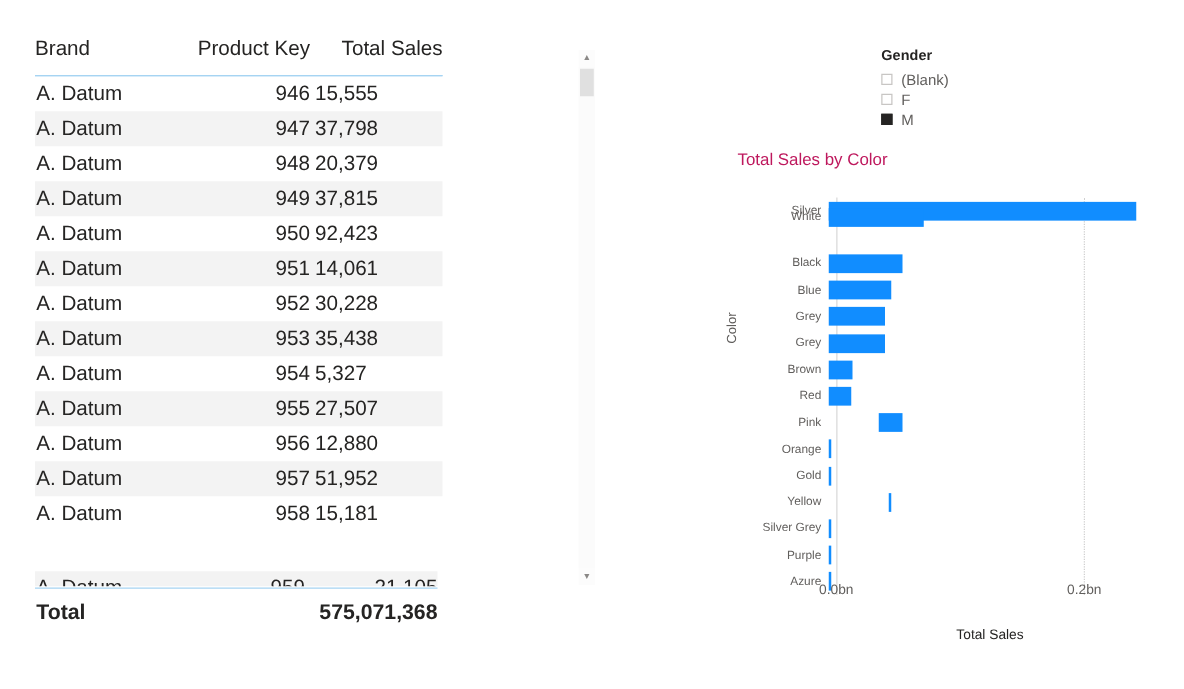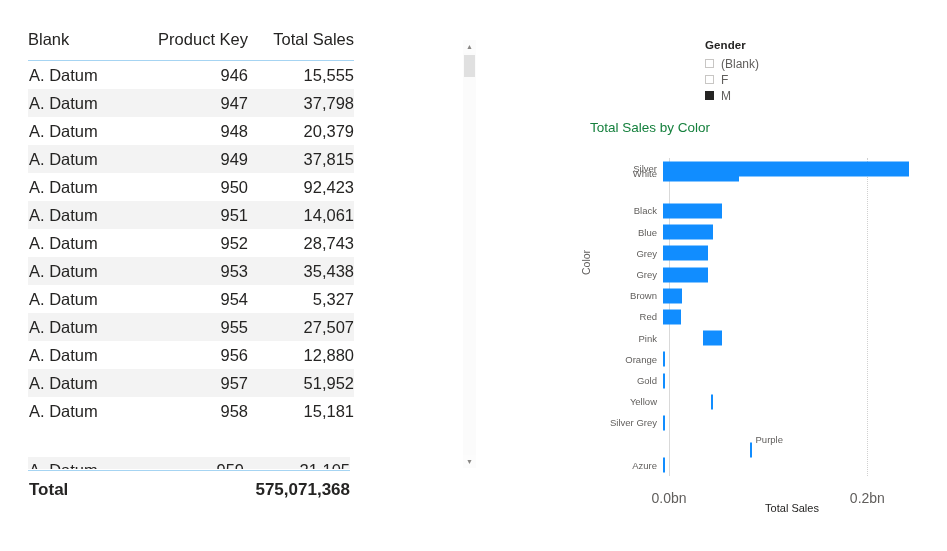--- a/index.html
+++ b/index.html
@@ -44,21 +44,21 @@
   .tbl td {
     font-size: 16.5px;
     color: #252423;
     height: 28px;
     padding: 0;
     vertical-align: middle;
     font-weight: 400;
   }
   .tbl td.c-brand { text-align: left; padding-left: 1px;}
   .tbl td.c-key   { text-align: right; padding-right: 4px; }
-  .tbl td.c-sales { text-align: right; margin-top: 12px; }
+  .tbl td.c-sales { text-align: left; margin-top: 12px; }
 
   .tbl tbody tr.band td { background: #f3f3f3; }
 
   
   #row-clip {
     position: absolute;
     left: 0;
     top: 427px;
     width: 322px;
     height: 12px;
@@ -174,21 +174,21 @@
     left: 585px;
     top: 120px;
     width: 330px;
     height: 400px;
   }
   #chart-title {
     position: absolute;
     left: 5px;
     top: 0px;
     font-size: 13.5px;
-    color: #15803d;
+    color: #be185d;
     font-weight: 400;
   }
   #plot-area {
     position: absolute;
     left: 0;
     top: 38px;
     width: 330px;
     height: 318px;
   }
   .cat-row {
@@ -242,22 +242,22 @@
     left: -5px;
     top: 155px;
     font-size: 10.5px;
     color: #605e5c;
     transform: rotate(-90deg);
     transform-origin: left top;
     white-space: nowrap;
   }
   .x-tick-label {
     position: absolute;
-    top: 370px;
-    font-size: 14px;
+    top: 346px;
+    font-size: 11px;
     color: #605e5c;
     transform: translateX(-50%);
     white-space: nowrap;
   }
   #x-axis-title {
     position: absolute;
     top: 382px;
     left: 84px;
     width: 246px;
     text-align: center;
@@ -265,21 +265,21 @@
     color: #252423;
   }
 </style>
 </head>
 <body>
 
 <div id="table-visual">
   <table class="tbl">
     <thead>
       <tr>
-        <th class="c-brand">Blank</th>
+        <th class="c-brand">Brand</th>
         <th class="c-key">Product Key</th>
         <th class="c-sales">Total Sales</th>
       </tr>
     </thead>
     <tbody id="table-body">
         <tr>
           <td class="c-brand">A. Datum</td>
           <td class="c-key">946</td>
           <td class="c-sales">15,555</td>
         </tr>
@@ -304,21 +304,21 @@
           <td class="c-sales">92,423</td>
         </tr>
         <tr class="band">
           <td class="c-brand">A. Datum</td>
           <td class="c-key">951</td>
           <td class="c-sales">14,061</td>
         </tr>
         <tr>
           <td class="c-brand">A. Datum</td>
           <td class="c-key">952</td>
-          <td class="c-sales">28,743</td>
+          <td class="c-sales">30,228</td>
         </tr>
         <tr class="band">
           <td class="c-brand">A. Datum</td>
           <td class="c-key">953</td>
           <td class="c-sales">35,438</td>
         </tr>
         <tr>
           <td class="c-brand">A. Datum</td>
           <td class="c-key">954</td>
           <td class="c-sales">5,327</td>
@@ -464,21 +464,21 @@
         <div class="bar-track">
           <div class="bar" title="Yellow" style="width: 1.5px; background: rgb(17, 141, 255);"></div>
         </div>
       </div>
       <div class="cat-row" style="top: 254.4px; height: 21.2px;">
         <div class="cat-label">Silver Grey</div>
         <div class="bar-track">
           <div class="bar" title="Silver Grey" style="width: 1.5px; background: rgb(17, 141, 255);"></div>
         </div>
       </div>
-      <div class="cat-row" style="top: 275.6px; height: 21.2px; flex-direction: column;">
+      <div class="cat-row" style="top: 275.6px; height: 21.2px;">
         <div class="cat-label">Purple</div>
         <div class="bar-track">
           <div class="bar" title="Purple" style="width: 1.5px; background: rgb(17, 141, 255);"></div>
         </div>
       </div>
       <div class="cat-row" style="top: 296.8px; height: 21.2px;">
         <div class="cat-label">Azure</div>
         <div class="bar-track">
           <div class="bar" title="Azure" style="width: 1.5px; background: rgb(17, 141, 255);"></div>
         </div>

